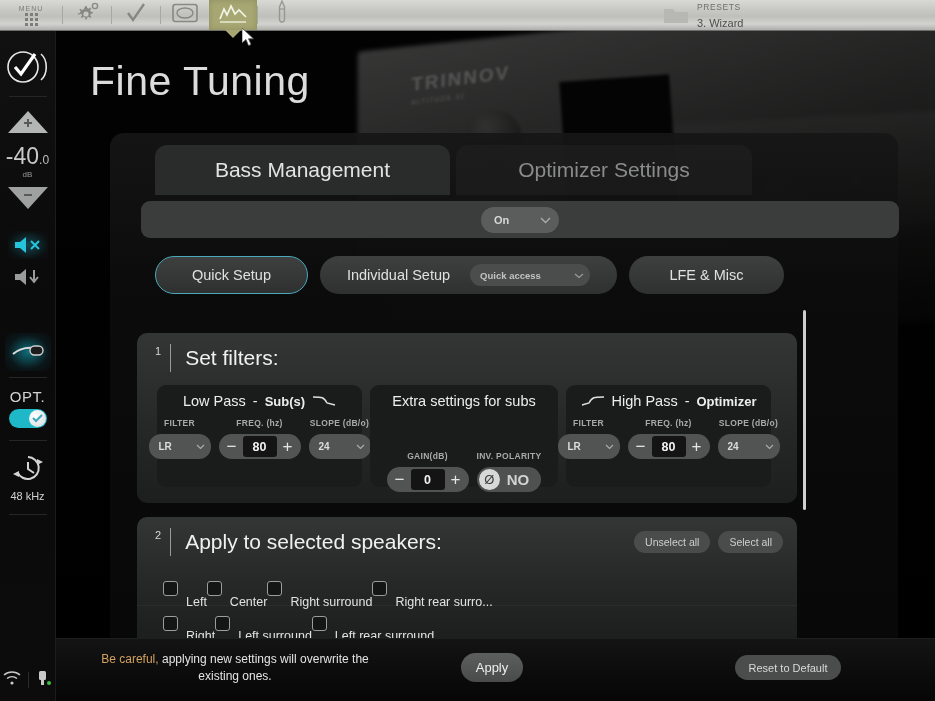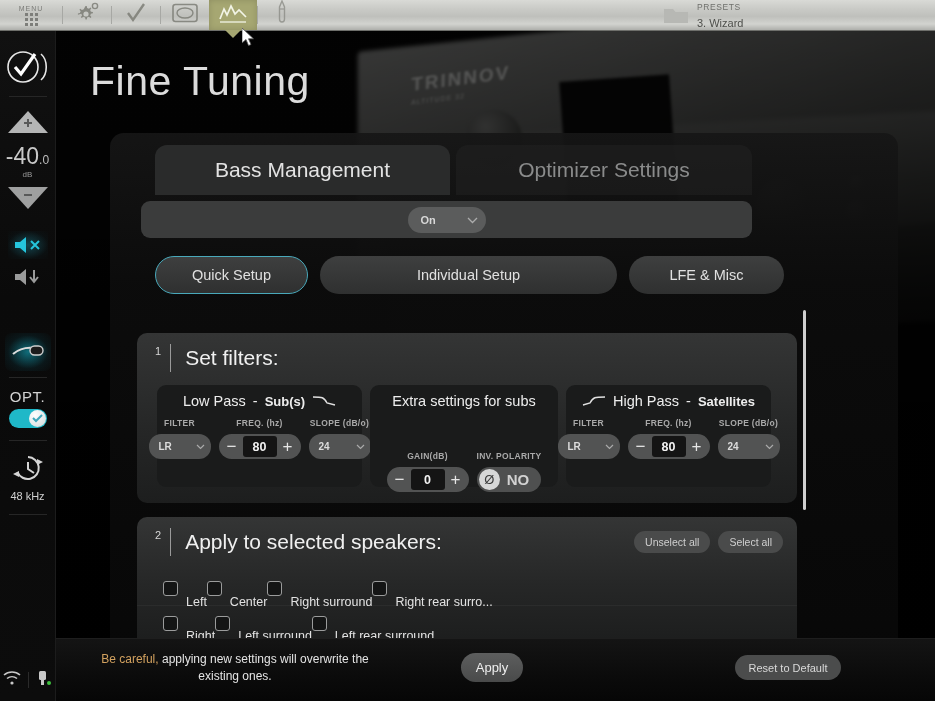--- a/index.html
+++ b/index.html
@@ -127,21 +127,21 @@
     border-radius: 14px 14px 0 0;
   }
   .tabs { position: absolute; left: 155px; top: 145px; display: flex; gap: 6px; }
   .tab {
     height: 50px; border-radius: 12px 12px 0 0; display: flex; align-items: center; justify-content: center;
     font-size: 21px; font-weight: 300;
   }
   .tab.active { width: 295px; background: #2a2b2b; color: #e3e3e3; }
   .tab.inactive { width: 296px; background: rgba(38,39,39,.42); color: #8a8b8b; }
   .onbar {
-    position: absolute; left: 141px; top: 201px; width: 611px; height: 37px;
+    position: absolute; left: 141px; top: 201px; width: 758px; height: 37px;
     background: #3b3c3c; border-radius: 9px; display: flex; align-items: center; justify-content: center;
   }
   .dd {
     background: #5b5c5c; border-radius: 13px; height: 26px; display: flex; align-items: center;
     padding: 0 8px 0 13px; color: #d8d8d8; font-size: 11px; font-weight: 700;
   }
   .dd .chev { margin-left: auto; padding-left: 22px; opacity: .7; }
   .dd.small { height: 22px; font-size: 9.5px; padding: 0 6px 0 10px; background: #4b4c4c; color: #c3c3c3; }
 
   .setup-row { position: absolute; left: 155px; top: 256px; display: flex; gap: 12px; align-items: center; }
@@ -275,20 +275,28 @@
             <path d="M1 1 L5.5 5.5 L10 1" stroke="#cfcfcf" stroke-width="1.3" fill="none"></path>
           </svg>
       </span>
     </div>
   </div>
 
   <div class="setup-row">
     <div class="pill sel">Quick Setup</div>
     <div class="pill mid">
       <span>Individual Setup</span>
+      <span class="dd small" style="width:120px">
+        <span>Quick access</span>
+        <span class="chev" style="padding-left:14px">
+          <svg width="10" height="6" viewBox="0 0 10 6">
+              <path d="M1 1 L5 4.5 L9 1" stroke="#bdbdbd" stroke-width="1.2" fill="none"></path>
+            </svg>
+        </span>
+      </span>
     </div>
     <div class="pill lfe">LFE &amp; Misc</div>
   </div>
 
   <div class="section sec1">
     <div class="sec-head">
       <span class="sec-num">1</span>
       <span class="sec-bar"></span>
       <span class="sec-title">Set filters:</span>
     </div>
@@ -365,21 +373,21 @@
 
       <div class="fbox">
         <div class="fbox-title">
           <span>
             <svg width="24" height="12" viewBox="0 0 24 12">
                 <path d="M1 11 L8 9 C11 3 13 3 23 3" stroke="#e0e0e0" stroke-width="1.4" fill="none"></path>
               </svg>
           </span>
           <span>High Pass</span>
           <span>-</span>
-          <span class="sub">Satellites</span>
+          <span class="sub">Optimizer</span>
         </div>
         <div class="fcols">
           <div class="fcol">
             <span class="flabel">FILTER</span>
             <div class="fselect">
               <span>LR</span>
               <span class="chev">
                 <svg width="9" height="6" viewBox="0 0 9 6">
                     <path d="M1 1 L4.5 4.5 L8 1" stroke="#d0d0d0" stroke-width="1.2" fill="none"></path>
                   </svg>

